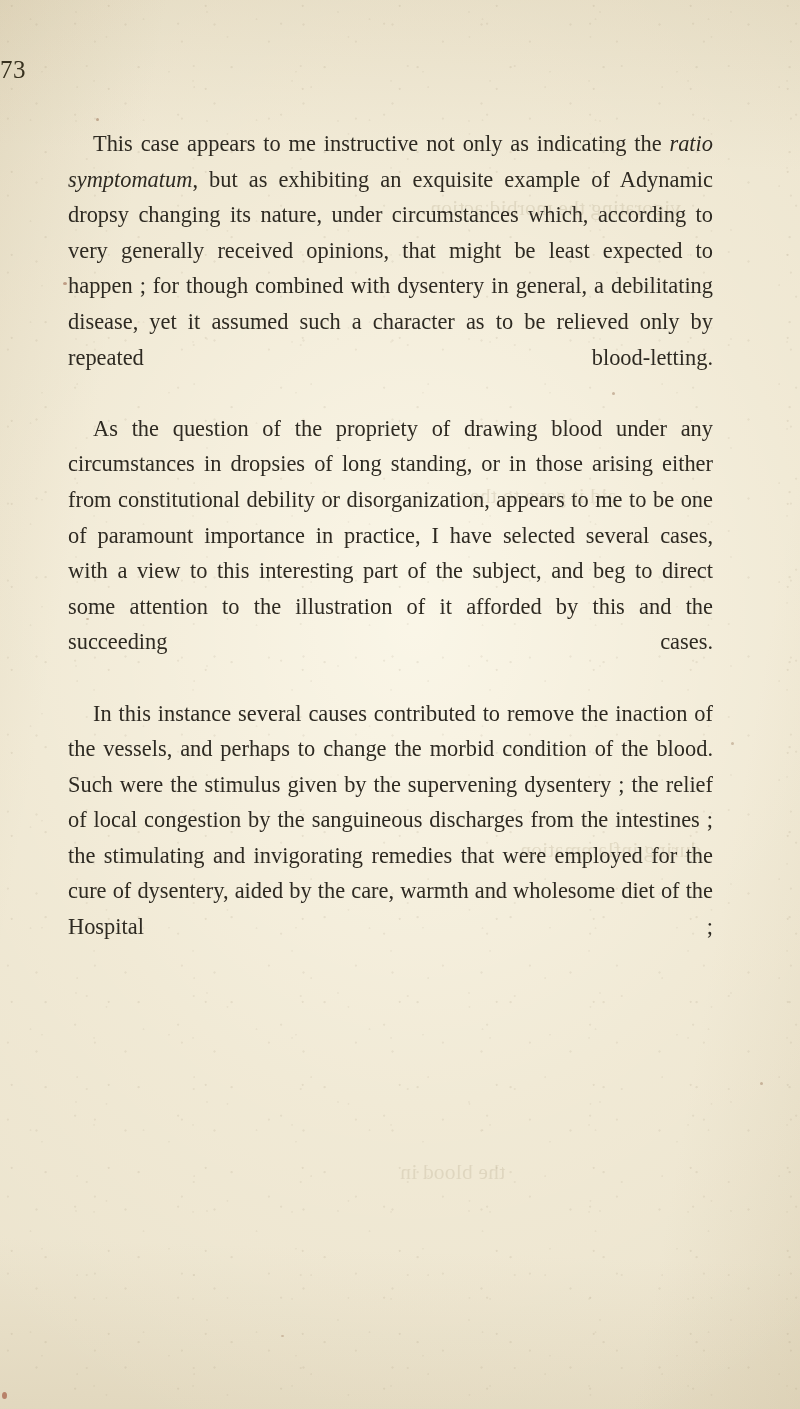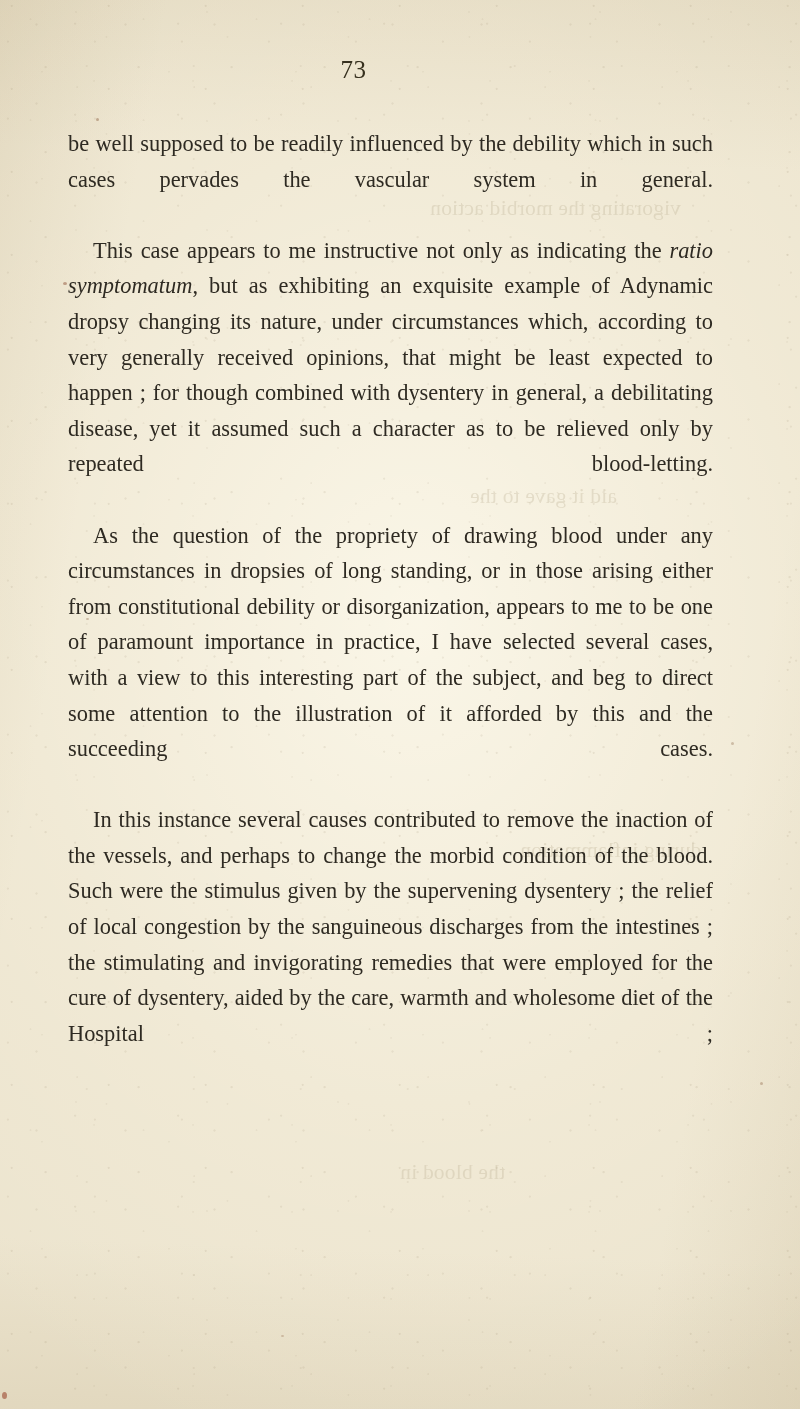--- a/index.html
+++ b/index.html
@@ -71,21 +71,21 @@
     white-space: nowrap;
     font-family: "Liberation Serif", "DejaVu Serif", serif;
   }
 
   
   .folio {
     position: absolute;
     top: 56px;
     left: 0;
     width: 707px;
-    text-align: center;
+    text-align: left;
     font-size: 25px;
     color: #37311f;
     letter-spacing: 0.5px;
   }
 
   .textblock {
     position: absolute;
     left: 68px;
     top: 126px;
     width: 645px;
@@ -137,19 +137,18 @@
   <div class="fleck" style="left:281px; top:1335px; width:3px; height:2px; background:rgba(124,78,46,0.28);"></div>
 
   <div class="showthrough" style="left:430px; top:196px;">vigorating the morbid action</div>
   <div class="showthrough" style="left:470px; top:484px;">aid it gave to the</div>
   <div class="showthrough" style="left:520px; top:838px;">during inflammation</div>
   <div class="showthrough" style="left:400px; top:1160px;">the blood in</div>
 
   <div class="folio">73</div>
 
   <div class="textblock">
-      <p class="para"><span>be well supposed to be readily influenced by the debility which in such cases pervades the vascular system in general.</span></p>
       <p class="para indent"><span>This case appears to me instructive not only as indicating the </span><em class="latin">ratio symptomatum</em><span>, but as exhibiting an exquisite example of Adynamic dropsy changing its nature, under circumstances which, according to very generally received opinions, that might be least expected to happen ; for though combined with dysentery in general, a debilitating disease, yet it assumed such a character as to be relieved only by repeated blood-letting.</span></p>
       <p class="para indent"><span>As the question of the propriety of drawing blood under any circumstances in dropsies of long standing, or in those arising either from constitutional debility or disorganization, appears to me to be one of paramount importance in practice, I have selected several cases, with a view to this interesting part of the subject, and beg to direct some attention to the illustration of it afforded by this and the succeeding cases.</span></p>
       <p class="para indent"><span>In this instance several causes contributed to remove the inaction of the vessels, and perhaps to change the morbid condition of the blood. Such were the stimulus given by the supervening dysentery ; the relief of local congestion by the sanguineous discharges from the intestines ; the stimulating and invigorating remedies that were employed for the cure of dysentery, aided by the care, warmth and wholesome diet of the Hospital ;</span></p>
     </div>
 
 </div>
 
 </body></html>

